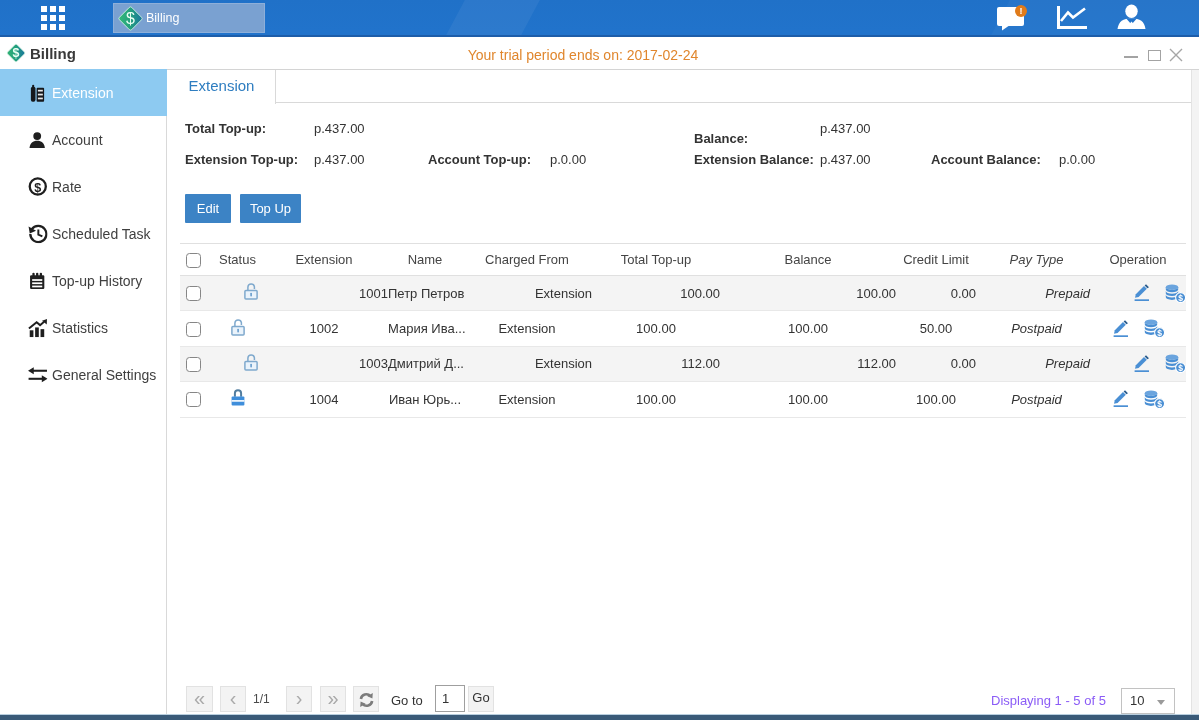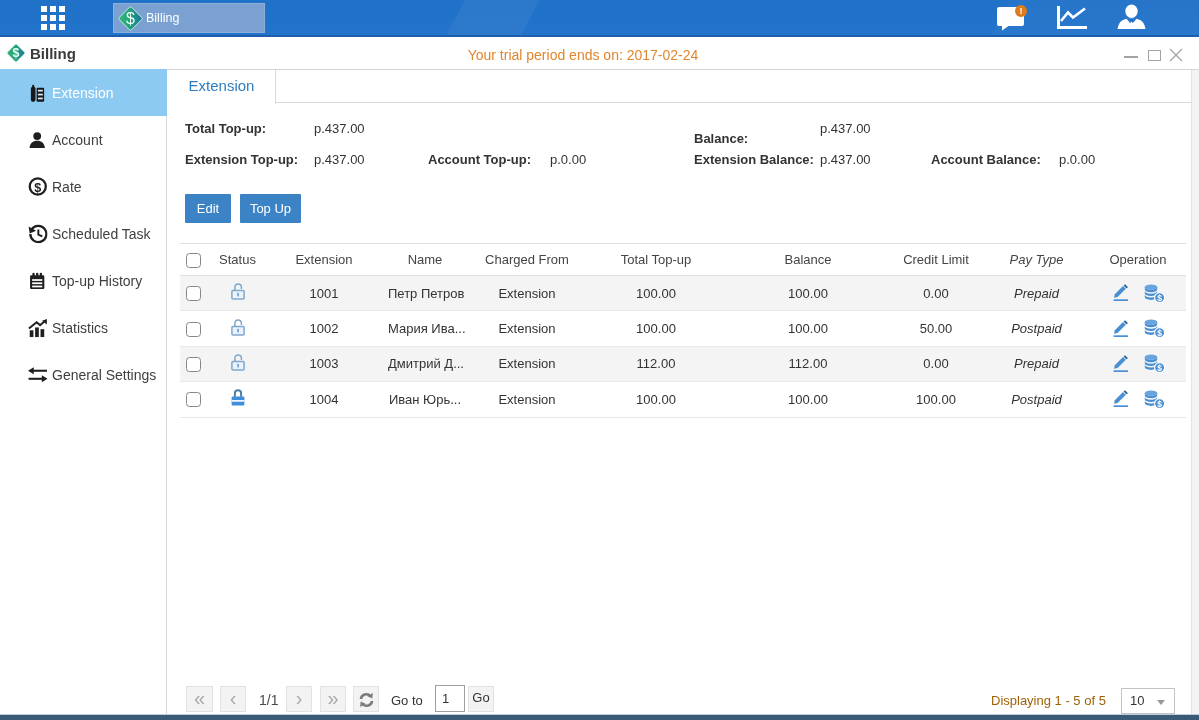--- a/index.html
+++ b/index.html
@@ -44,21 +44,21 @@
 .stats span { position:absolute; white-space:nowrap; }
 
 .btn { position:absolute; top:194px; height:29px; background:#3c83c5; color:#fff; border-radius:1px;
   font-size:13px; text-align:center; line-height:29px; }
 
 
 #tbl { position:absolute; left:180px; top:243px; width:1006px; border-collapse:collapse; table-layout:fixed; }
 #tbl th { height:32px; font-weight:normal; color:#444; font-size:13px;
   border-top:1px solid #e0e0e0; border-bottom:1px solid #e0e0e0; text-align:center; }
 #tbl td { height:35.4px; text-align:center; font-size:13px; color:#333; border-bottom:1px solid #e8e8e8; white-space:nowrap; }
-#tbl tr.alt td { background:#f4f4f4; }
+#tbl tr.alt td { background:#f4f4f4;text-align:right; }
 #tbl td:nth-child(9), #tbl th:nth-child(9) { padding-left:7px;font-style:italic; }
 .cb { display:inline-block; width:15px; height:15px; border:1px solid #868686; border-radius:3.5px; background:#fff; vertical-align:middle; }
 .cbcell { text-align:left !important; }
 .cbcell .cb { margin-left:6px; }
 .opcell svg { vertical-align:middle; }
 
 
 .pbtn { position:absolute; top:686px; height:26px; background:#f3f3f3; border:1px solid #e2e2e2;
   color:#a9a9a9; text-align:center; font-size:20px; line-height:22px; }
 .ptext { position:absolute; color:#333; font-size:13px; }
@@ -369,32 +369,32 @@
               <use href="#i-pencil"></use>
             </svg><span style="display:inline-block;width:13px"></span><svg width="22" height="19" viewBox="0 0 22 19">
               <use href="#i-coins"></use>
             </svg></td>
     </tr>
   </tbody>
     </table>
 
   <div class="pbtn" style="left:186px; width:27px;">«</div>
   <div class="pbtn" style="left:220px; width:26px;">‹</div>
-  <div class="ptext" style="left:259px; top:692px; font-size:14px; color:#4a4a4a;">1/1</div>
+  <div class="ptext" style="left:253px; top:692px; font-size:12px; color:#4a4a4a;">1/1</div>
   <div class="pbtn" style="left:286px; width:26px;">›</div>
   <div class="pbtn" style="left:320px; width:26px;">»</div>
   <div class="pbtn" style="left:353px; width:26px;">
     <svg width="17" height="16" viewBox="0 0 17 16" style="margin-top:5px">
       <path d="M2.9 7 A5.4 5.4 0 0 1 12.4 4.2" fill="none" stroke="#7c7c7c" stroke-width="2.6"></path>
       <path d="M14.8 1 L14.4 6.6 L9.4 4.2 Z" fill="#7c7c7c"></path>
       <path d="M14.1 9 A5.4 5.4 0 0 1 4.6 11.8" fill="none" stroke="#7c7c7c" stroke-width="2.6"></path>
       <path d="M2.2 15 L2.6 9.4 L7.6 11.8 Z" fill="#7c7c7c"></path>
     </svg>
   </div>
   <div class="ptext" style="left:391px; top:693px;">Go to</div>
   <div id="goto-input">1</div>
   <div class="pbtn" style="left:468px; width:26px; font-size:13px; color:#333;">Go</div>
-  <div class="ptext" style="left:991px; top:693px; color:#a16207;">Displaying 1 - 5 of 5</div>
+  <div class="ptext" style="left:991px; top:693px; color:#8b5cf6;">Displaying 1 - 5 of 5</div>
   <div id="pagesel">10<span class="arr"></span></div>
 
   <div id="rightstrip"></div>
   <div id="bottombar"></div>
 </div>
 
 </body></html>

